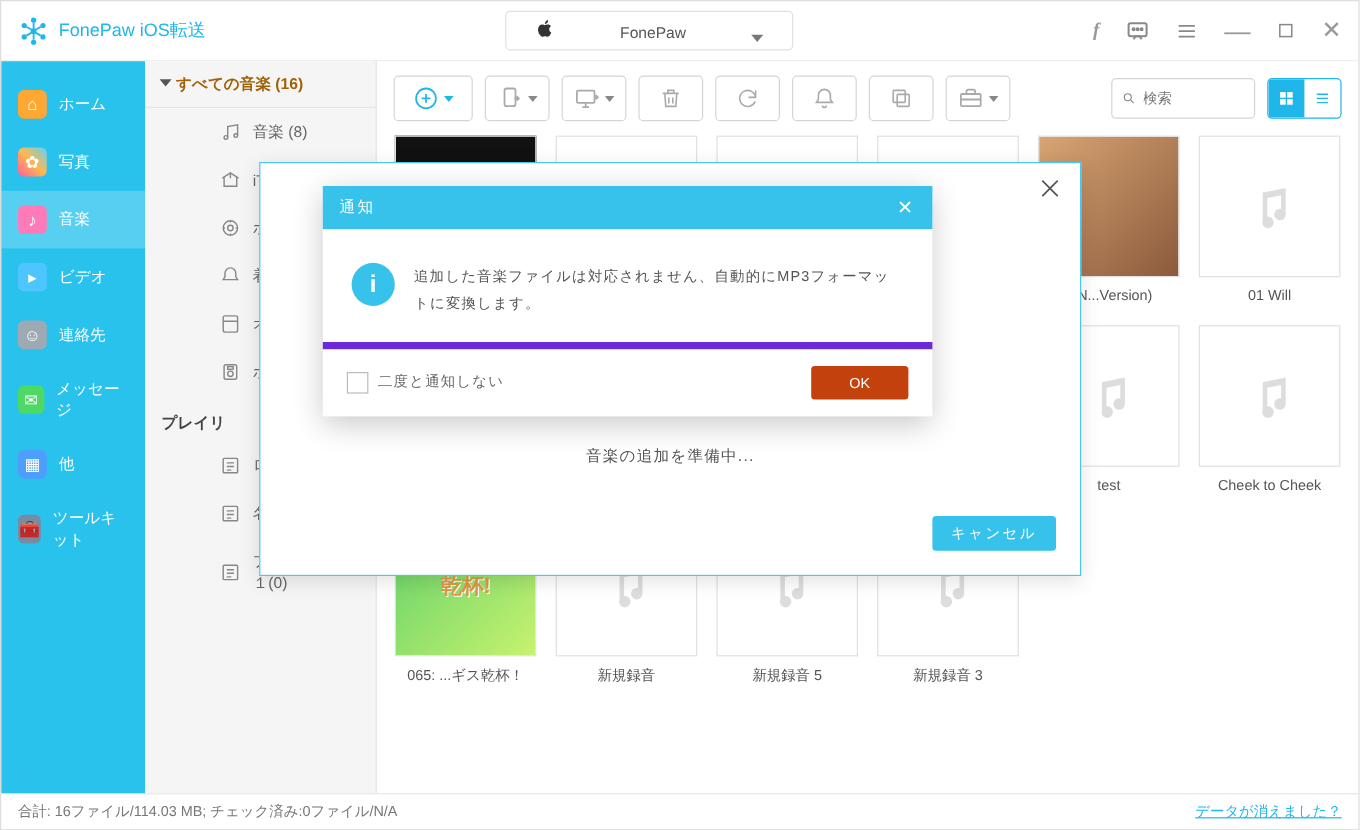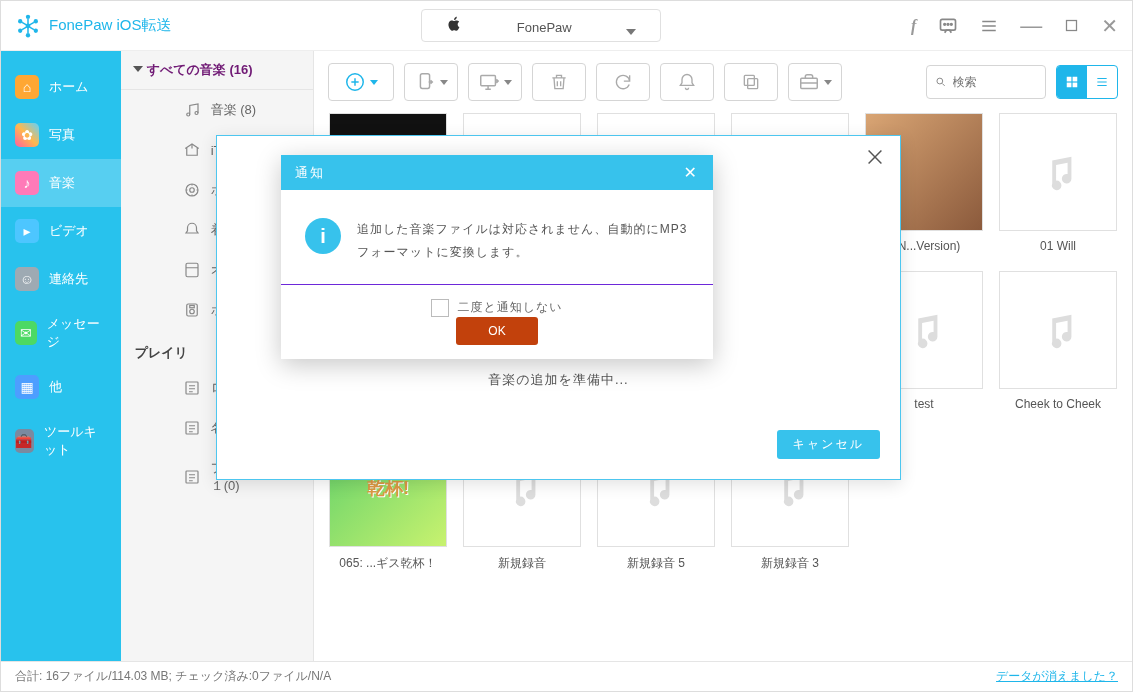--- a/index.html
+++ b/index.html
@@ -25,21 +25,21 @@
 .ni-photo { background: linear-gradient(45deg,#ff5ea1,#ffb84d,#5ed2ff); }
 .ni-music { background: #ff7ab8; }
 .ni-video { background: #4dc6ff; }
 .ni-contact { background: #9eaab3; }
 .ni-msg { background: #4cd964; }
 .ni-other { background: #4d9eff; }
 .ni-tool { background: #7a8aa0; }
 
 
 .sidebar { width: 210px; background: #f5f5f5; border-right: 1px solid #e5e5e5; overflow-y: auto; }
-.side-header { padding: 10px 14px; font-weight: bold; color: #701a75; border-bottom: 1px solid #e5e5e5; }
+.side-header { padding: 10px 14px; font-weight: bold; color: #a16207; border-bottom: 1px solid #e5e5e5; }
 .side-list { list-style: none; }
 .side-list li { display: flex; align-items: center; gap: 10px; padding: 11px 22px; color: #666; cursor: pointer; margin-left: 40px; }
 .side-list li svg { flex-shrink: 0; }
 .side-sub-label { padding: 14px 14px 6px; font-weight: bold; color: #444; }
 
 
 .content { flex: 1; display: flex; flex-direction: column; }
 .toolbar { display: flex; align-items: center; gap: 10px; padding: 12px 14px; }
 .tb-btn { border: 1px solid #d5d5d5; border-radius: 4px; height: 38px; min-width: 54px; display: flex; align-items: center; justify-content: center; background: #fff; cursor: pointer; color: #888; }
 .tb-btn.add { color: #1fb6ea; width: 66px; }
@@ -63,27 +63,27 @@
 .statusbar { height: 30px; border-top: 1px solid #e5e5e5; display:flex; align-items:center; padding: 0 14px; font-size:12px; color:#777; }
 .status-link { margin-left:auto; color:#1fb6ea; text-decoration:underline; cursor:pointer; }
 
 
 .overlay { position:absolute; left:215px; top:134px; width:685px; height:345px; background:#fff; border:1px solid #4dc6ef; box-shadow:0 4px 16px rgba(0,0,0,.12); }
 .overlay .ov-close { position:absolute; top:10px; right:12px; width:24px; height:24px; cursor:pointer; color:#555; }
 .overlay .ov-body { padding-top: 235px; text-align:center; }
 .ov-txt { color:#555; letter-spacing:1px; }
 .ov-cancel { position:absolute; right:20px; bottom:20px; background:#37c2ec; color:#fff; border:none; border-radius:3px; padding:6px 16px; font-size:12px; letter-spacing:2px; cursor:pointer; }
 
-.dialog { position:absolute; left:280px; top:154px; width:432px; background:#fff; box-shadow:0 6px 24px rgba(0,0,0,.22); }
+.dialog { position:absolute; left:268px; top:154px; width:508px; background:#fff; box-shadow:0 6px 24px rgba(0,0,0,.22); }
 .dlg-head { background:#37c2ec; color:#fff; display:flex; align-items:center; justify-content:space-between; padding:8px 14px; font-size:13px; letter-spacing:2px; }
 .dlg-head .x { cursor:pointer; font-size:16px; }
 .dlg-body { padding: 28px 24px 20px; display:flex; gap:16px; align-items:flex-start; }
 .dlg-i { width:36px; height:36px; border-radius:50%; background:#37c2ec; color:#fff; display:flex; align-items:center; justify-content:center; font-size:20px; font-weight:bold; flex:none; }
 .dlg-msg { font-size:12px; color:#555; line-height:1.9; letter-spacing:1px; }
-.dlg-foot { border-top:1px solid #6d28d9; padding:14px 20px; display:flex; align-items:center; justify-content:space-between;flex-direction:column; }
+.dlg-foot { border-top:6px solid #6d28d9; padding:14px 20px; display:flex; align-items:center; justify-content:space-between; }
 .dlg-chk { display:flex; align-items:center; gap:8px; font-size:12px; color:#666; letter-spacing:1px; }
 .dlg-chk .box { width:18px; height:18px; border:1px solid #bbb; }
 .dlg-ok { background:#c2410c; color:#fff; border:none; border-radius:3px; padding:7px 32px; font-size:12px; cursor:pointer; }
 
 .spacer { flex:1; }
 
 
 .chev-down { display:inline-block; width:0; height:0; border-left:5px solid transparent; border-right:5px solid transparent; border-top:6px solid #777; }
 .chev-down-sm { display:inline-block; width:0; height:0; border-left:4px solid transparent; border-right:4px solid transparent; border-top:5px solid currentColor; margin-left:4px; }
 .tri-right { display:inline-block; width:0; height:0; border-top:5px solid transparent; border-bottom:5px solid transparent; border-left:6px solid #555; transform: rotate(90deg); margin-right:6px; }

